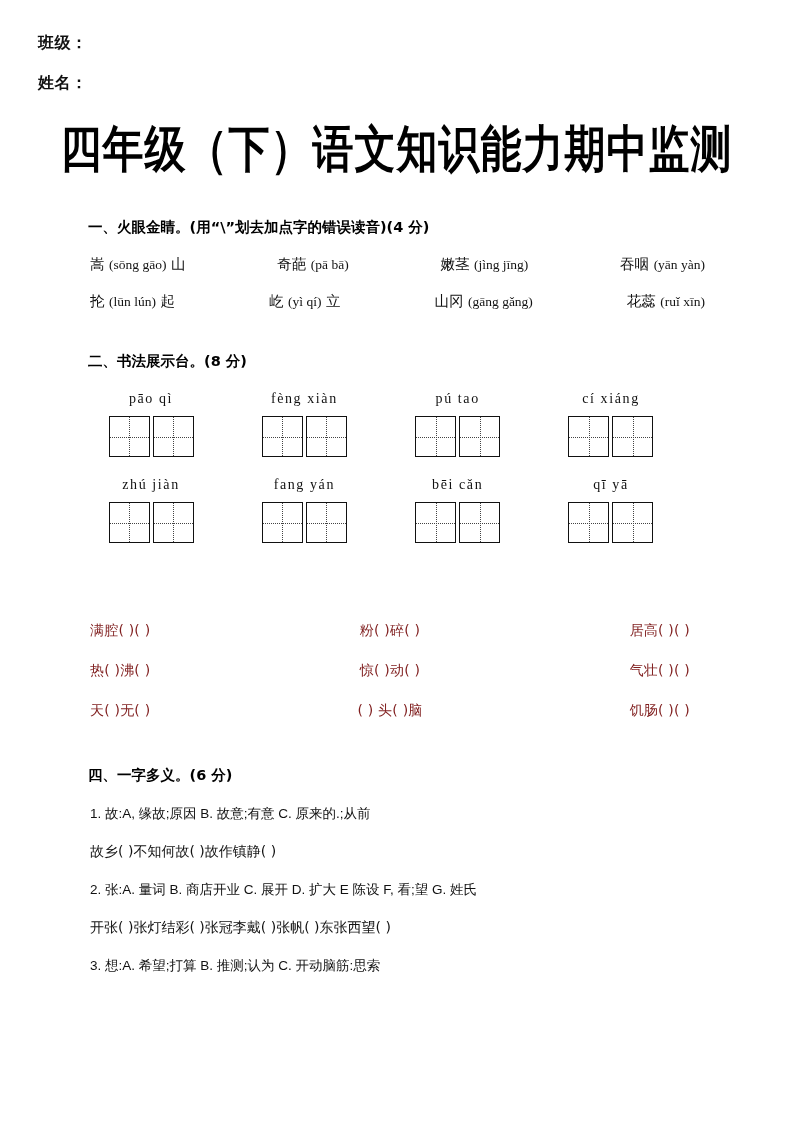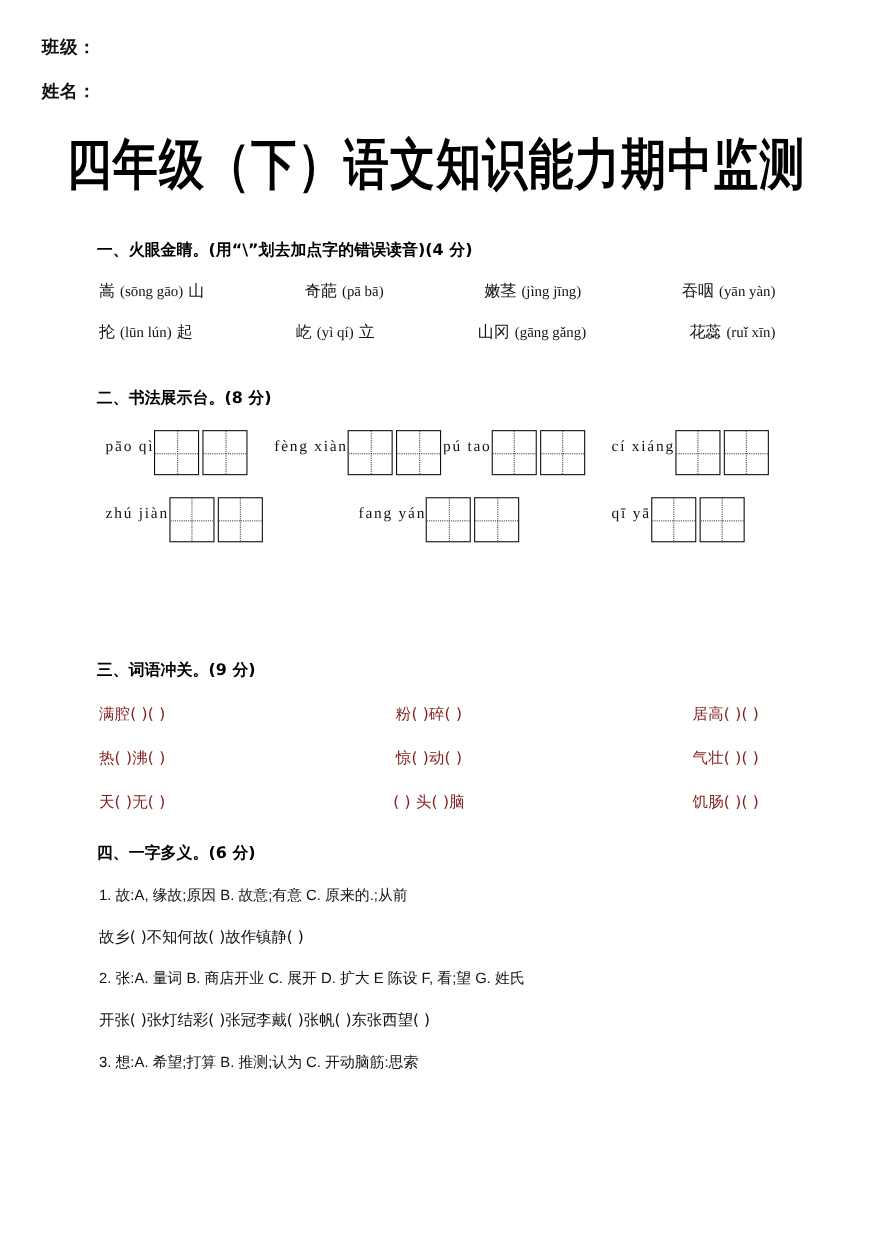--- a/index.html
+++ b/index.html
@@ -92,21 +92,21 @@
   #sec-2 { top: 352px; }
   .grid-row {
     margin-left: 96px;
     margin-top: 20px;
     width: 570px;
     display: flex;
     justify-content: space-between;
   }
   .grid-group {
     display: flex;
-    flex-direction: row;
+    flex-direction: column;
     align-items: center;
     width: 110px;
   }
   .grid-py {
     font-family: "Liberation Serif", "DejaVu Serif", serif;
     font-size: 14px;
     letter-spacing: 1.6px;
     margin-bottom: 9px;
     color: #111;
     white-space: nowrap;
@@ -274,31 +274,37 @@
         </div>
       </div>
       <div class="grid-group">
         <div class="grid-py">fang  yán</div>
         <div class="box-pair">
           <div class="tzg"></div>
           <div class="tzg"></div>
         </div>
       </div>
       <div class="grid-group">
+        <div class="grid-py">bēi  cǎn</div>
+        <div class="box-pair">
+          <div class="tzg"></div>
+          <div class="tzg"></div>
+        </div>
+      </div>
+      <div class="grid-group">
         <div class="grid-py">qī    yā</div>
         <div class="box-pair">
           <div class="tzg"></div>
           <div class="tzg"></div>
         </div>
       </div>
     </div>
   </div>
 
   <div class="section" id="sec-3">
-    <div class="sec-head">三、词语冲关。(9 分)</div>
 
     <div class="s3-row">
       <span class="s3-cell">满腔(        )(        )</span>
       <span class="s3-cell">粉(        )碎(        )</span>
       <span class="s3-cell">居高(        )(        )</span>
     </div>
     <div class="s3-row">
       <span class="s3-cell">热(        )沸(        )</span>
       <span class="s3-cell">惊(        )动(        )</span>
       <span class="s3-cell">气壮(        )(        )</span>

